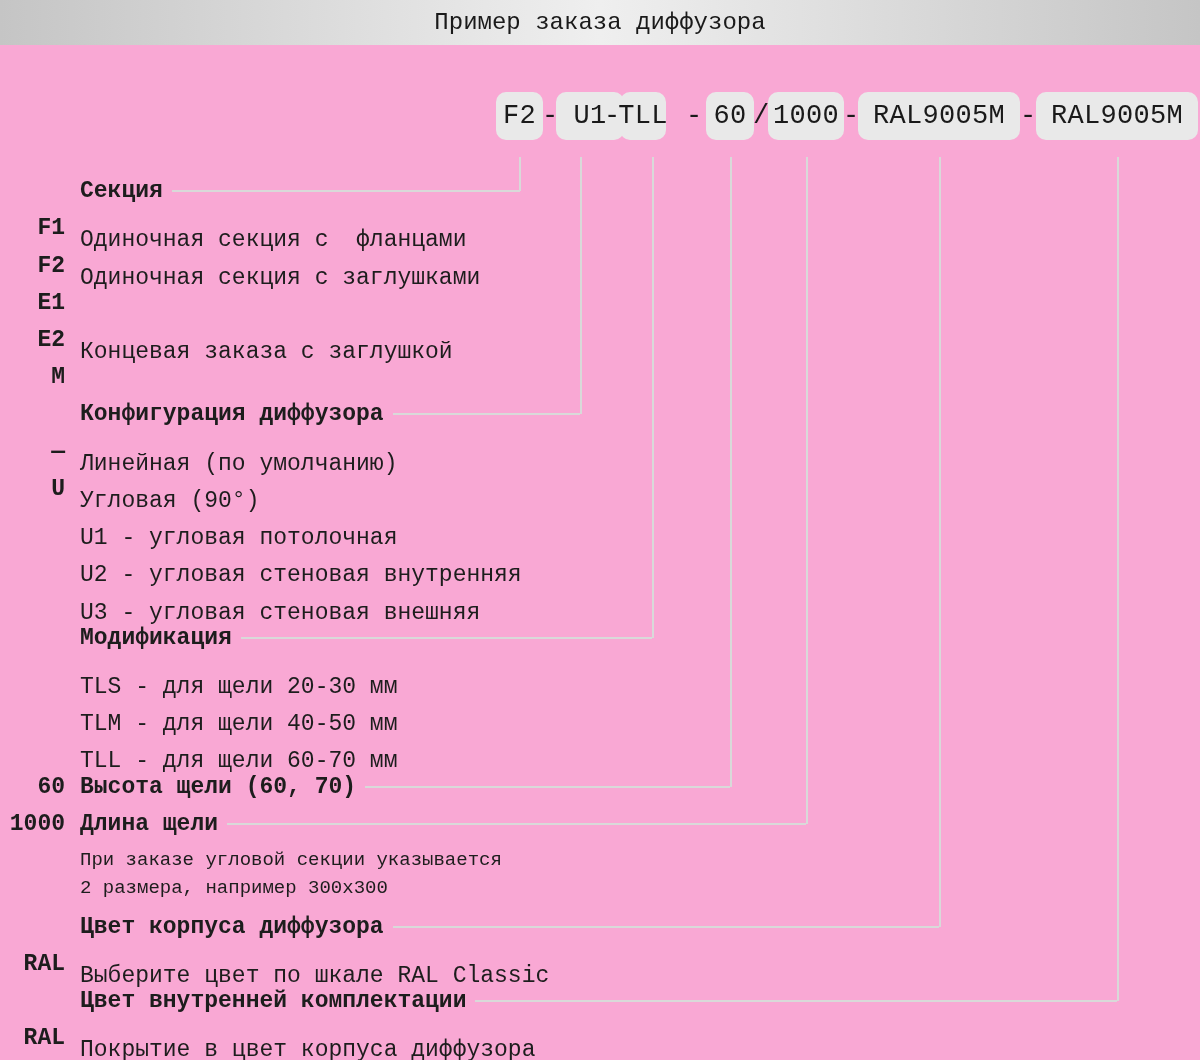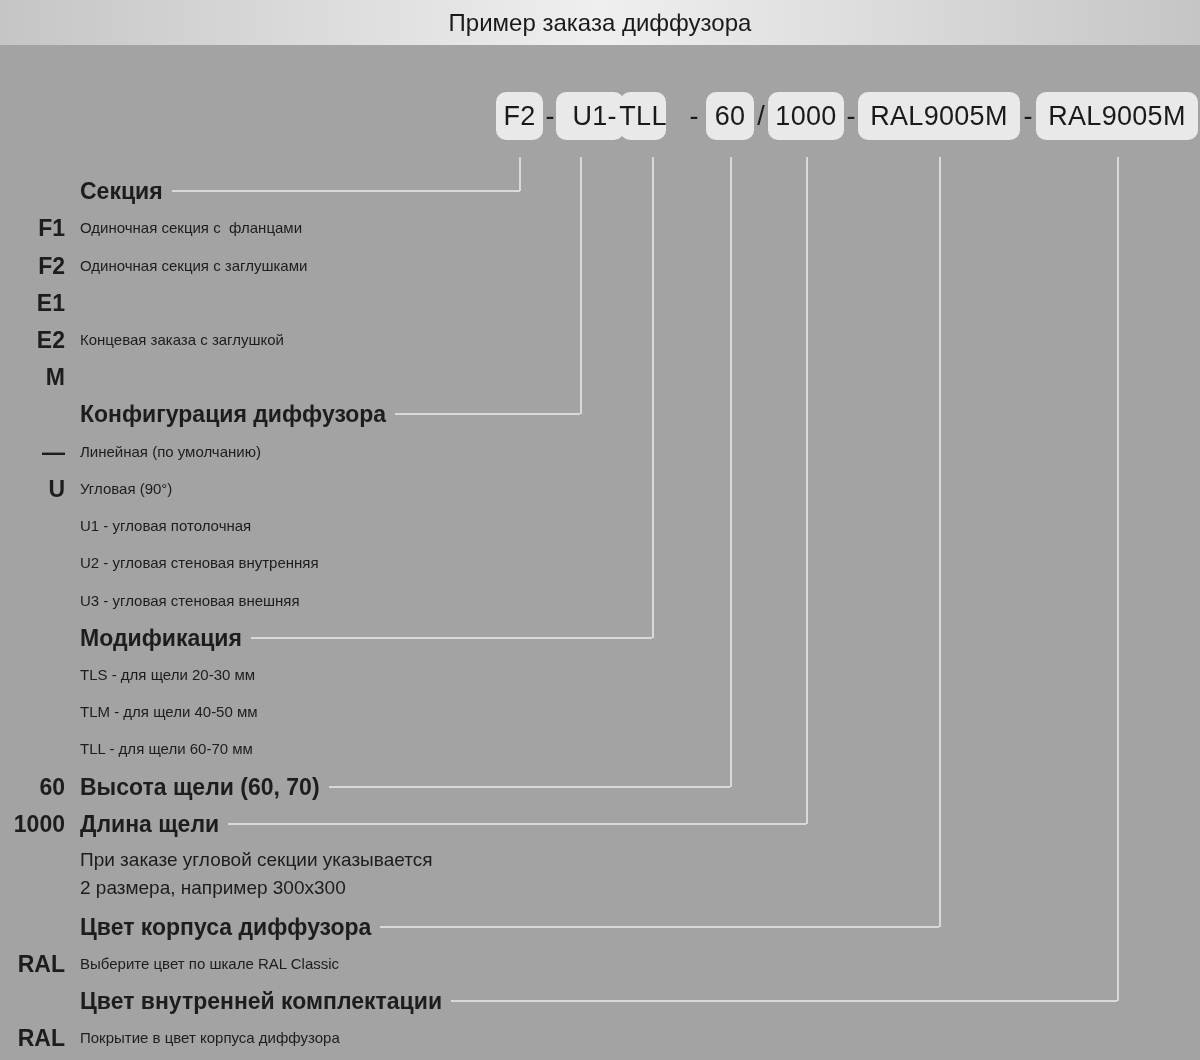--- a/index.html
+++ b/index.html
@@ -1,21 +1,21 @@
 <!DOCTYPE html>
 <html style="--box-bg: #e9e9e9; --line: #d9d9d9; --bar-edge: #c5c5c5; --bar-center: #efefef; --text: #1d1d1d;"><head>
 <meta charset="utf-8">
 <style>
   html, body { margin: 0; padding: 0; background: #ffffff; }
   .page {
     position: relative;
     width: 1200px;
     height: 1060px;
-    background: #a3a3a3;
-    font-family: Liberation Sans, sans-serif;
+    background: #f9a8d4;
+    font-family: Liberation Mono, monospace;
     color: var(--text, #1d1d1d);
     overflow: hidden;
   }
   .title-bar {
     position: absolute;
     left: 0; top: 0;
     width: 1200px; height: 45px;
     background: linear-gradient(90deg, var(--bar-edge, #c5c5c5) 0%, var(--bar-center, #efefef) 50%, var(--bar-edge, #c5c5c5) 100%);
     display: flex; align-items: center; justify-content: center;
     font-size: 24px;
@@ -61,22 +61,22 @@
   .item-row { position: absolute; left: 0; width: 1200px; height: 30px; }
   .item-key {
     position: absolute;
     left: 0; top: 0; width: 65px;
     text-align: right;
     font-size: 23px; font-weight: bold; line-height: 30px;
     white-space: pre;
   }
   .item-text {
     position: absolute;
-    left: 80px; top: 0;
-    font-size: 15px; line-height: 30px;
+    left: 80px; top: 12px;
+    font-size: 23px; line-height: 30px;
     white-space: pre;
   }
   .note-line {
     position: absolute;
     left: 80px; height: 28px;
     font-size: 19px; line-height: 28px;
     white-space: pre;
   }
 </style>
 </head>

